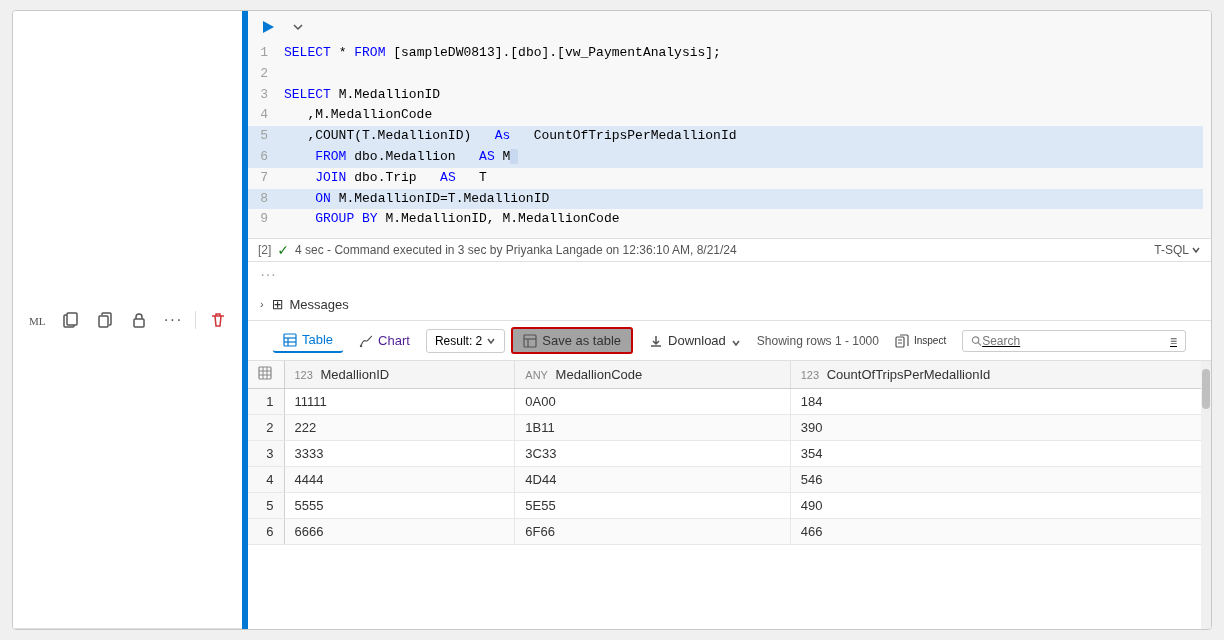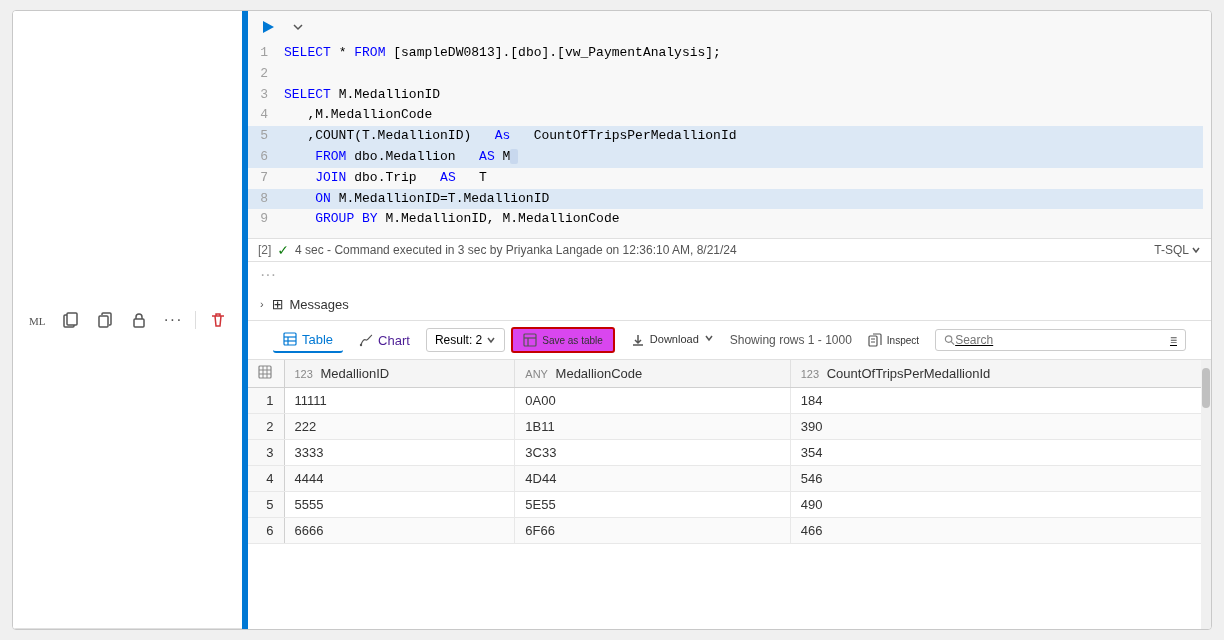--- a/index.html
+++ b/index.html
@@ -234,36 +234,36 @@
       text-align: center;
     }
 
     .save-as-table-btn {
       display: flex;
       align-items: center;
       gap: 5px;
       padding: 4px 10px;
       border: 2px solid #c50000;
       border-radius: 3px;
-      background: #d946ef;
-      cursor: pointer;
-      font-size: 10px;
+      background: #a3a3a3;
+      cursor: pointer;
+      font-size: 13px;
       color: #333;
       white-space: nowrap;
     }
 
     .download-btn {
       display: flex;
-      align-items: flex-start;
+      align-items: flex-end;
       gap: 5px;
       padding: 4px 10px;
       border: none;
       background: transparent;
       cursor: pointer;
-      font-size: 11px;
+      font-size: 13px;
       color: #333;
       white-space: nowrap;
     }
 
     .showing-rows {
       font-size: 12px;
       color: #555;
       white-space: nowrap;
     }
 

